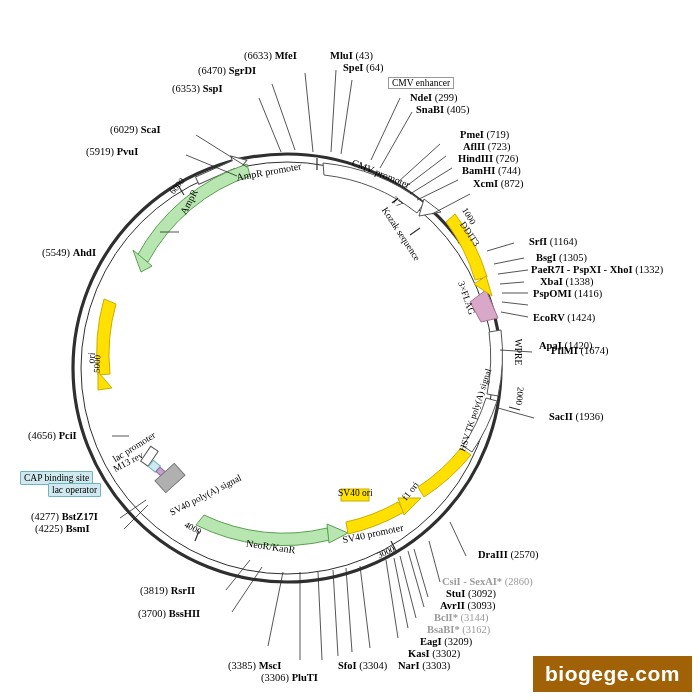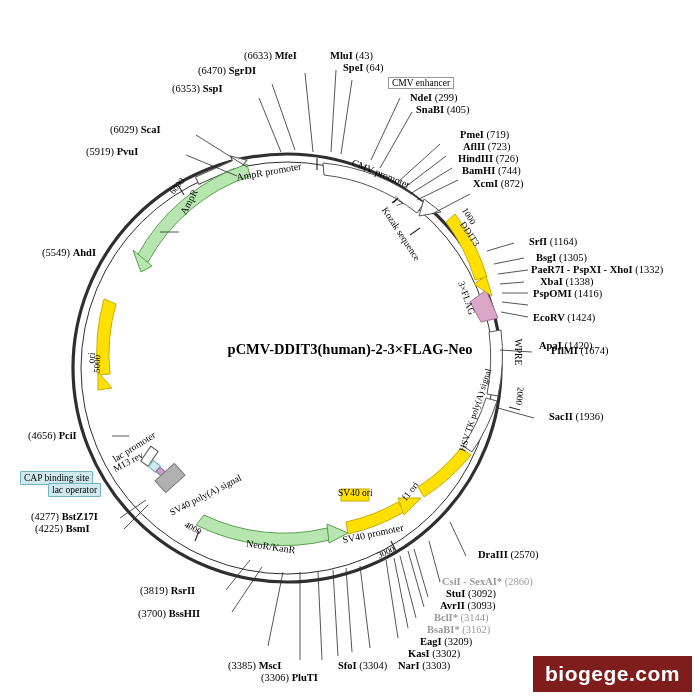--- a/index.html
+++ b/index.html
@@ -30,21 +30,21 @@
     background:#cfe9ee;border:1px solid #6fb3c0;
     padding:1px 3px;border-radius:1px;white-space:nowrap;
   }
   .plainbox{
     position:absolute;font-size:9.5px;
     background:#ffffff;border:1px solid #999;
     padding:0px 3px;white-space:nowrap;
   }
   .wm{
     position:absolute;right:8px;bottom:8px;
-    background:#7f1d1d;color:#ffffff;
+    background:#a16207;color:#ffffff;
     font-family:"Liberation Sans", sans-serif;
     font-size:21px;font-weight:bold;
     padding:6px 12px;letter-spacing:0.5px;margin-top:16px;
   }
 </style>
 </head>
 <body>
 
 <div id="stage">
 
@@ -179,21 +179,20 @@
   <div class="lbl" style="left:392px;top:196px;font-size:9.5px;transform:rotate(44deg);">T7</div>
   <div class="lbl" style="left:350px;top:168px;font-size:10px;transform:rotate(22deg);">CMV promoter</div>
 
   <div class="lbl" style="left:460px;top:210px;font-size:9px;transform:rotate(58deg);">1000</div>
   <div class="lbl" style="left:511px;top:390px;font-size:9px;transform:rotate(95deg);">2000</div>
   <div class="lbl" style="left:377px;top:546px;font-size:9px;transform:rotate(-24deg);">3000</div>
   <div class="lbl" style="left:184px;top:522px;font-size:9px;transform:rotate(28deg);">4000</div>
   <div class="lbl" style="left:88px;top:358px;font-size:9px;transform:rotate(-88deg);">5000</div>
   <div class="lbl" style="left:168px;top:180px;font-size:9px;transform:rotate(-50deg);">6000</div>
 
-  <div class="ctr-title" style="top:341px;">pCMV-DDIT3(human)-2-3×FLAG-Neo</div>
 
   <div class="plainbox" style="left:388px;top:77px;">CMV enhancer</div>
   <div class="tag-box" style="left:20px;top:471px;">CAP binding site</div>
   <div class="tag-box" style="left:48px;top:483px;">lac operator</div>
 
   <div class="lbl" style="left:244px;top:50px;"><span class="pos">(6633)</span> <span class="site">MfeI</span></div>
   <div class="lbl" style="left:198px;top:65px;"><span class="pos">(6470)</span> <span class="site">SgrDI</span></div>
   <div class="lbl" style="left:172px;top:83px;"><span class="pos">(6353)</span> <span class="site">SspI</span></div>
   <div class="lbl" style="left:110px;top:124px;"><span class="pos">(6029)</span> <span class="site">ScaI</span></div>
   <div class="lbl" style="left:86px;top:146px;"><span class="pos">(5919)</span> <span class="site">PvuI</span></div>

